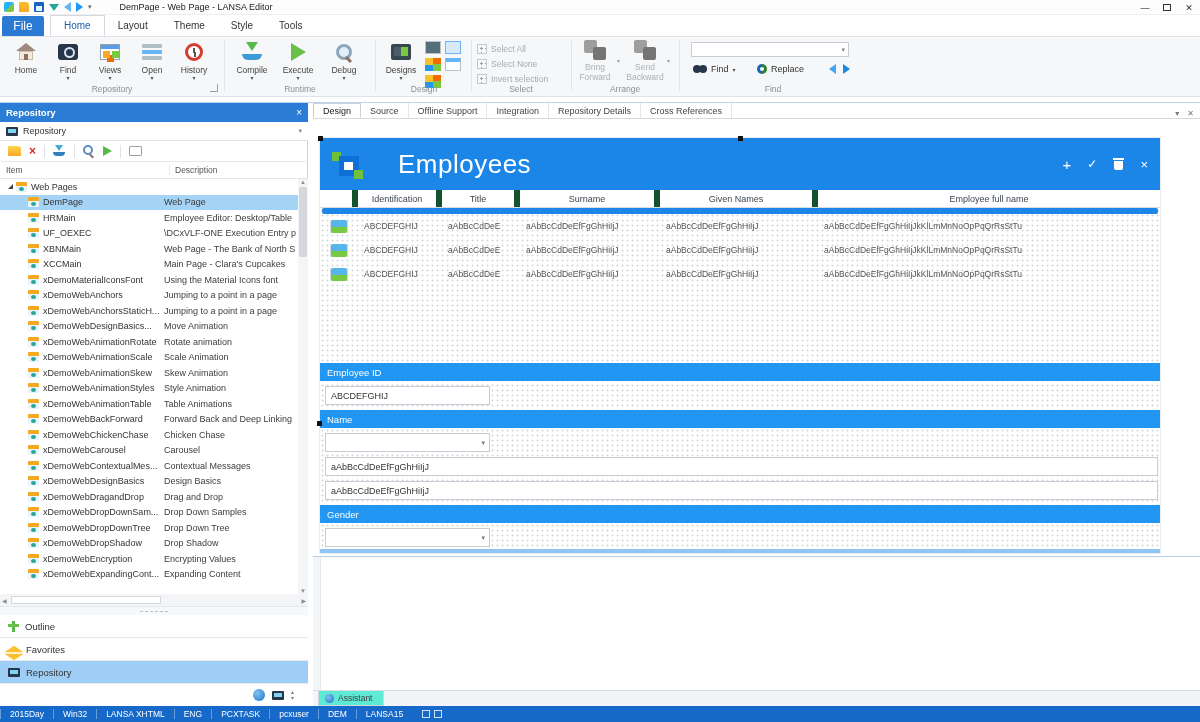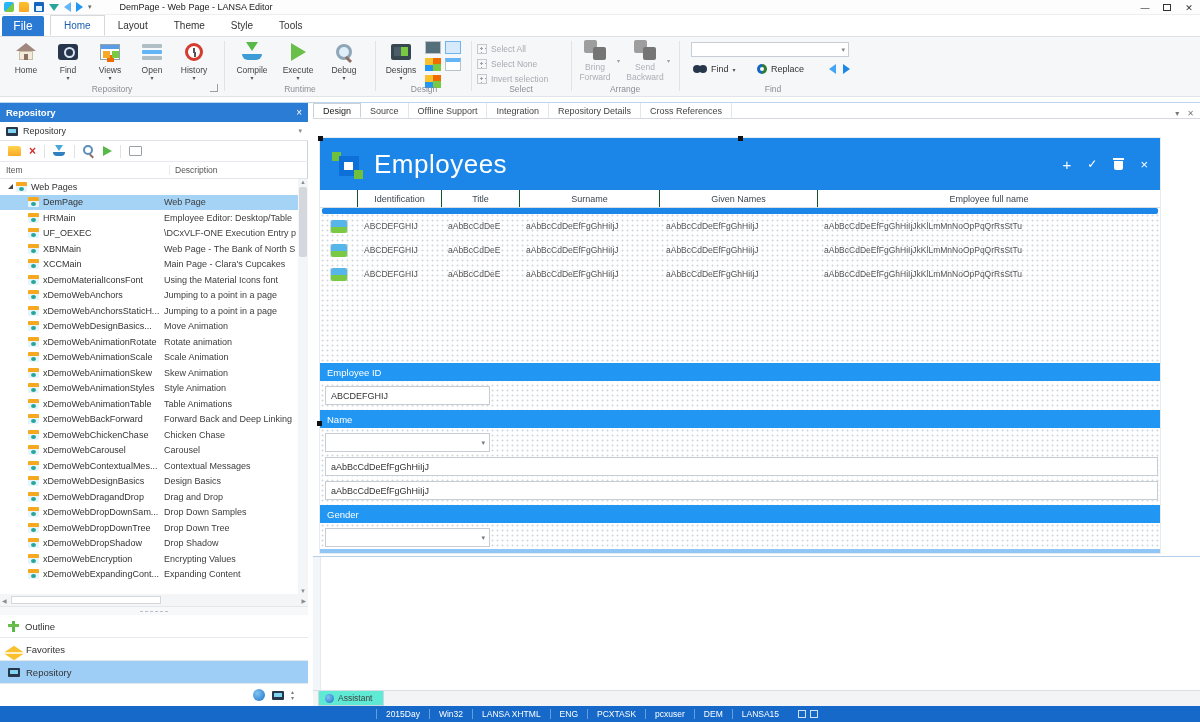--- a/index.html
+++ b/index.html
@@ -145,35 +145,35 @@
   
   #main-tabbar { position:absolute; left:313px; top:103px; width:887px; height:16px; background:#fff; border-bottom:1px solid #d5d9de; display:flex; align-items:flex-end; }
   .etab { padding:0 9px; height:15px; display:flex; align-items:center; font-size:9px; color:#444; border-right:1px solid #e3e7eb; }
   .etab.selected { background:#fff; border:1px solid #c9d0d7; border-bottom:1px solid #fff; color:#222; }
   .mt-right { margin-left:auto; display:flex; gap:8px; padding-right:6px; font-size:8px; color:#777; align-items:center; }
 
   #canvas { position:absolute; left:313px; top:119px; width:887px; height:437px; background:#fff; }
   .frame { position:absolute; left:7px; top:19px; width:840px; height:415px; background-color:#fff; background-image:radial-gradient(#d2d8de 0.9px, transparent 1.1px); background-size:5px 5px; box-shadow:0 0 0 1px #e8ecf0; }
   .handle { position:absolute; width:5px; height:5px; background:#111; z-index:5; }
 
-  .f-header { position:absolute; left:0; top:0; width:840px; height:52px; background:#1b86e8; display:flex; align-items:center; padding:0 12px; }
+  .f-header { position:absolute; left:0; top:0; width:840px; height:52px; background:#1b86e8; display:flex; align-items:center; padding:0 12px;gap:24px; }
   .f-logo { position:relative; width:30px; height:30px; flex:none; }
   .f-logo .g1 { position:absolute; left:0; top:3px; width:9px; height:9px; background:#6fc13c; }
   .f-logo .b1 { position:absolute; left:7px; top:7px; width:20px; height:20px; background:#0d6fd8; }
   .f-logo .w1 { position:absolute; left:12px; top:13px; width:9px; height:8px; background:#fff; }
   .f-logo .g2 { position:absolute; left:22px; top:21px; width:9px; height:9px; background:#6fc13c; }
   .f-title { color:#fff; font-size:26px; font-weight:400; margin-left:12px; letter-spacing:.5px; }
   .f-hicons { margin-left:auto; display:flex; align-items:center; gap:16px; color:#fff; }
   .f-hicons .plus { font-size:15px; } .f-hicons .chk { font-size:12px; } .f-hicons .xx { font-size:13px; }
   .ic-trash { position:relative; width:11px; height:12px; }
   .ic-trash::before { content:""; position:absolute; left:0; top:0; width:11px; height:2px; background:#fff; }
   .ic-trash::after { content:""; position:absolute; left:1px; top:3px; width:9px; height:9px; background:#fff; border-radius:0 0 2px 2px; }
 
   .f-thead { position:absolute; left:0; top:52px; width:840px; height:18px; background:#fff; border-bottom:1px solid #d8dde2; display:flex; font-size:9px; color:#3d4650; }
-  .f-thead .th { display:flex; align-items:center; justify-content:center; border-right:1px solid #14532d; height:100%; }
+  .f-thead .th { display:flex; align-items:center; justify-content:center; border-right:6px solid #14532d; height:100%; }
   .w0{width:38px;flex:none;} .w1{width:84px;flex:none;} .w2{width:78px;flex:none;} .w3{width:140px;flex:none;} .w4{width:158px;flex:none;} .w5{width:340px;flex:1;}
   .f-selbar { position:absolute; left:2px; top:70px; width:836px; height:6px; background:#1b86e8; border-radius:2px; }
   .f-rows { position:absolute; left:0; top:76px; width:840px; }
   .drow { height:24px; display:flex; align-items:center; font-size:8.5px; color:#555; }
   .drow .cell { padding-left:6px; overflow:hidden; white-space:nowrap; }
   .drow .c-icon { display:flex; align-items:center; justify-content:center; padding-left:0; }
   .pic { width:16px; height:13px; border-radius:2px; background:linear-gradient(180deg,#56b6ea 0 55%, #7ac943 55% 100%); box-shadow:0 0 0 1px #cfd6dd; }
 
   .f-bar { position:absolute; left:0; width:840px; height:18px; background:#2196f3; color:#fff; font-size:9.5px; display:flex; align-items:center; padding-left:7px; }
   .f-input { position:absolute; background:#fff; border:1px solid #c6cdd4; height:19px; font-size:9px; color:#333; display:flex; align-items:center; padding-left:5px; }
@@ -181,21 +181,21 @@
   .f-combo .caret { font-size:7px; color:#777; }
   .f-bottom { position:absolute; left:0; top:411px; width:840px; height:4px; background:#8fc6f5; }
 
   #bottompane { position:absolute; left:313px; top:556px; width:887px; height:134px; background:#fff; border-top:1px solid #b5cfe8; }
   .bp-scroll { position:absolute; left:0; top:0; width:8px; height:134px; background:#f3f6f9; border-right:1px solid #e4e9ee; }
   #assistantbar { position:absolute; left:313px; top:690px; width:887px; height:16px; background:#f2f4f6; border-top:1px solid #d9dee3; display:flex; align-items:flex-start; }
   .assist-tab { margin-left:5px; height:15px; background:#5eead4; border:1px solid #cfd6dd; border-top:none; display:flex; align-items:center; gap:4px; padding:0 10px 0 6px; font-size:8.5px; color:#444; }
   .ic-assist { width:9px; height:9px; border-radius:50%; background:radial-gradient(circle at 35% 35%, #7ec3f2, #1d74c9); }
 
   
-  #statusbar { position:absolute; left:0; top:706px; width:1200px; height:16px; background:#1669c9; display:flex; align-items:center; justify-content:center; color:#fff; font-size:8.5px; }
+  #statusbar { position:absolute; left:0; top:706px; width:1200px; height:16px; background:#1669c9; display:flex; align-items:center; justify-content:flex-start; color:#fff; font-size:8.5px; }
   .seg { padding:0 9px; border-left:1px solid rgba(255,255,255,.35); height:10px; display:flex; align-items:center; }
   .sb-icons { display:flex; gap:4px; padding:0 6px 0 10px; }
   .sb-ic { width:8px; height:8px; border:1px solid rgba(255,255,255,.8); }
 </style>
 </head>
 <body>
 
 <div id="app">
 
   <div id="titlebar">

